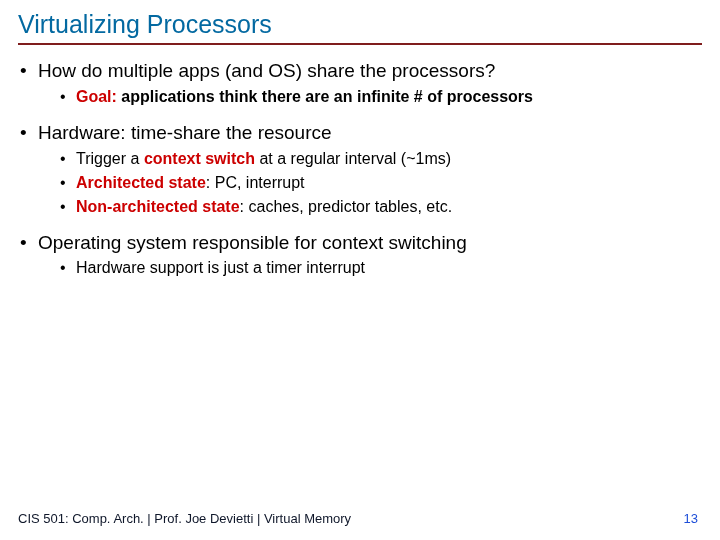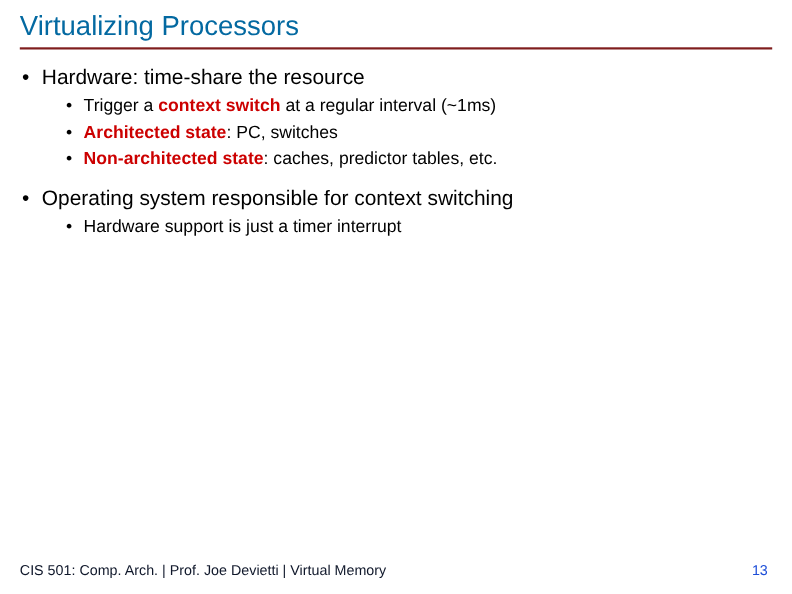--- a/index.html
+++ b/index.html
@@ -105,30 +105,40 @@
   }
   .first-block { margin-top: 10px; }
 </style>
 </head>
 <body>
 
 <div class="slide">
 
   <h1 class="title">Virtualizing Processors</h1>
 
+  <ul class="lvl1 first-block">
+    <li>
+      <span>How do multiple apps (and OS) share the processors?</span>
+      <ul class="lvl2 indent2">
+        <li>
+          <span class="bold red">Goal:</span><span class="bold"> applications think there are an infinite # of processors</span>
+        </li>
+      </ul>
+    </li>
+  </ul>
 
   <ul class="lvl1">
     <li>
       <span>Hardware: time-share the resource</span>
       <ul class="lvl2 indent2">
         <li>
           <span>Trigger a </span><span class="bold red">context switch</span><span> at a regular interval (~1ms)</span>
         </li>
         <li>
-          <span class="bold red">Architected state</span><span>: PC, switches</span>
+          <span class="bold red">Architected state</span><span>: PC, interrupt</span>
         </li>
         <li>
           <span class="bold red">Non-architected state</span><span>: caches, predictor tables, etc.</span>
         </li>
       </ul>
     </li>
   </ul>
 
   <ul class="lvl1" style="margin-top:10px;">
     <li>

